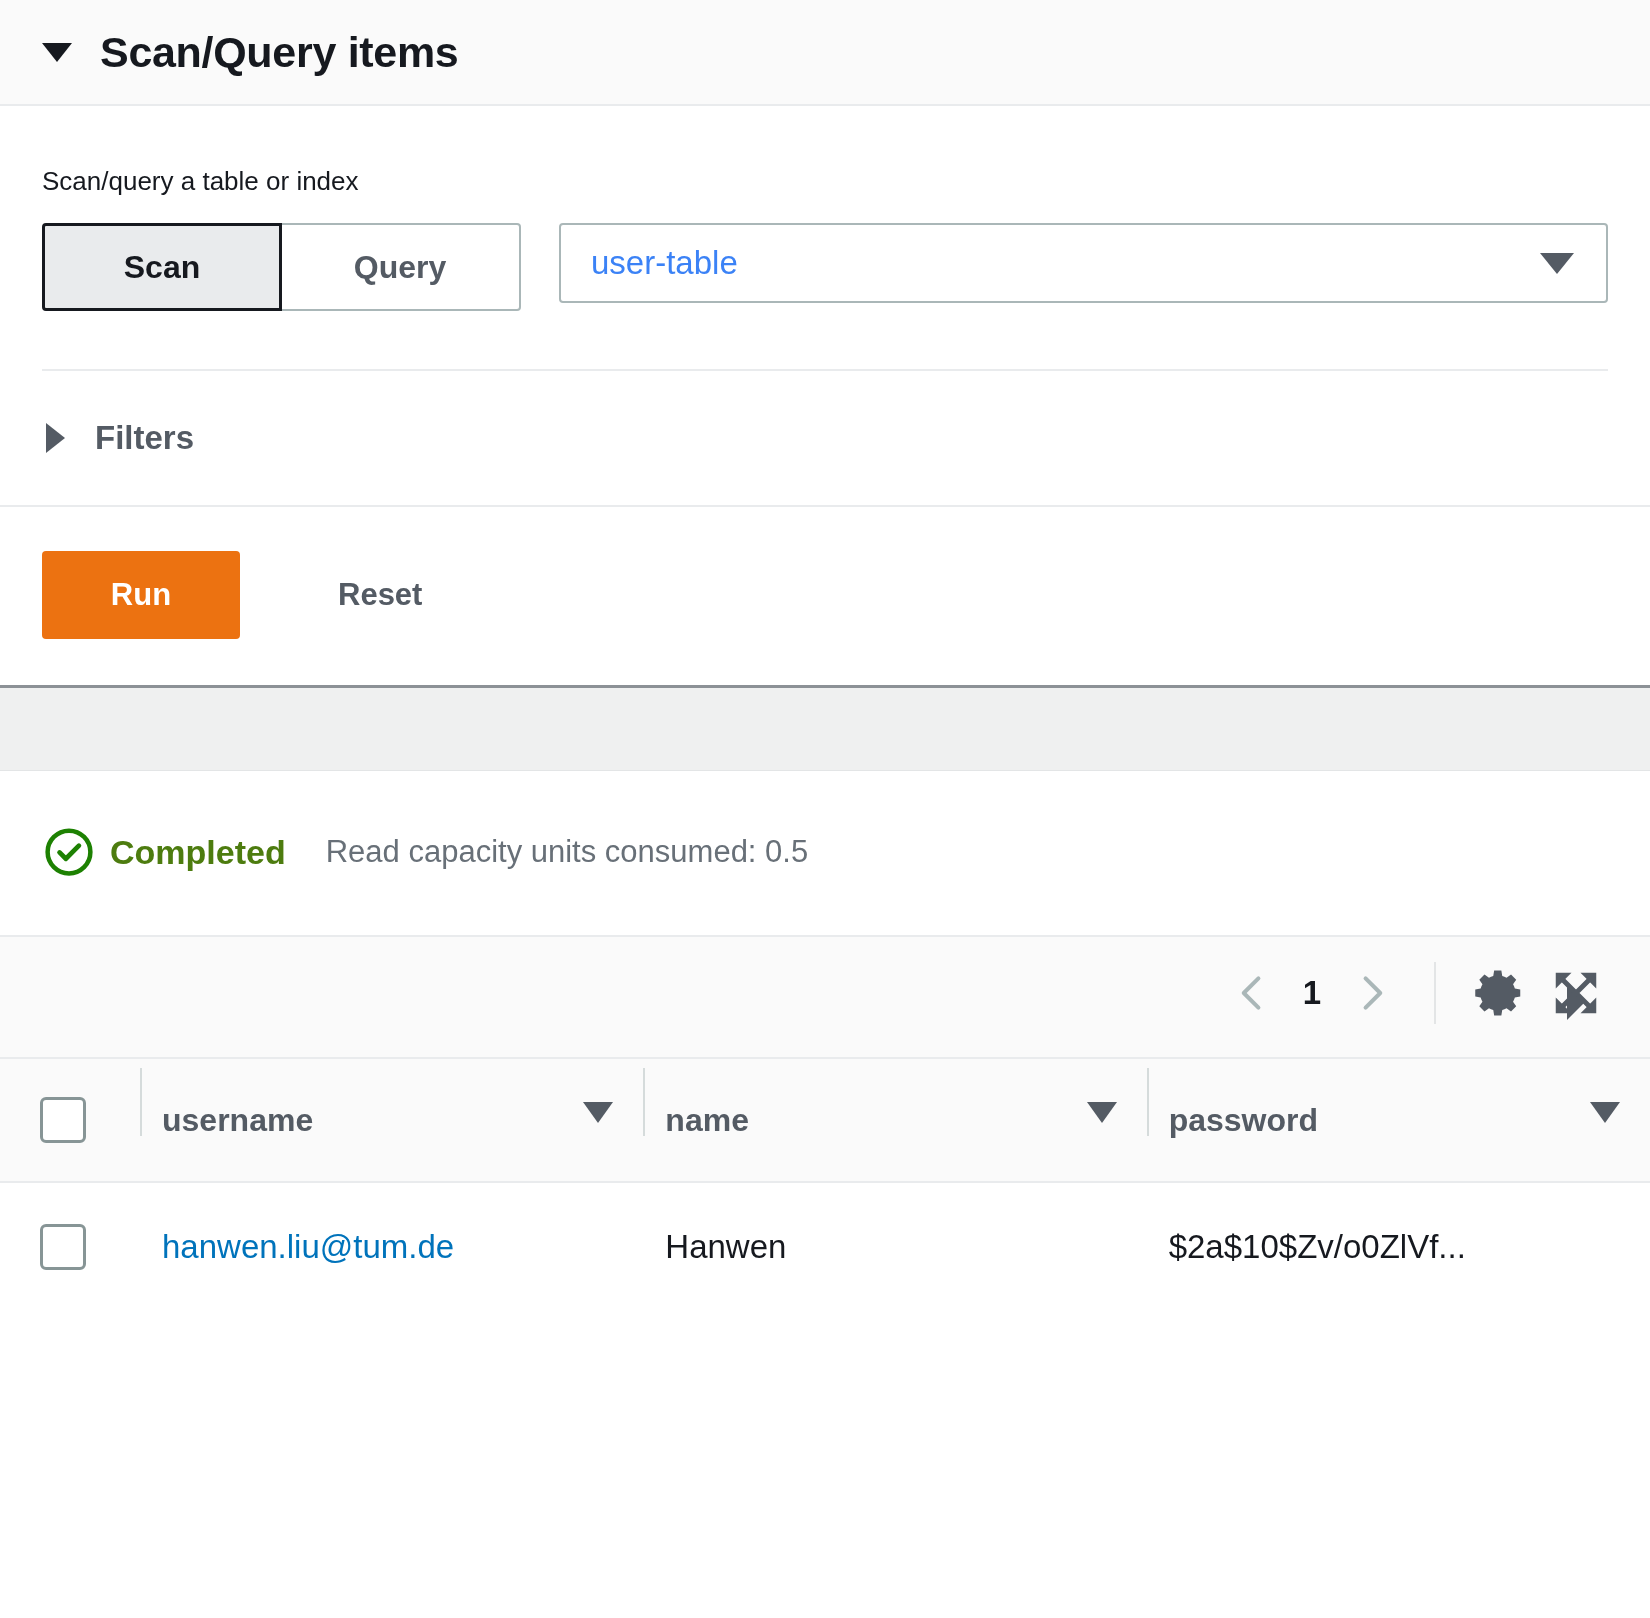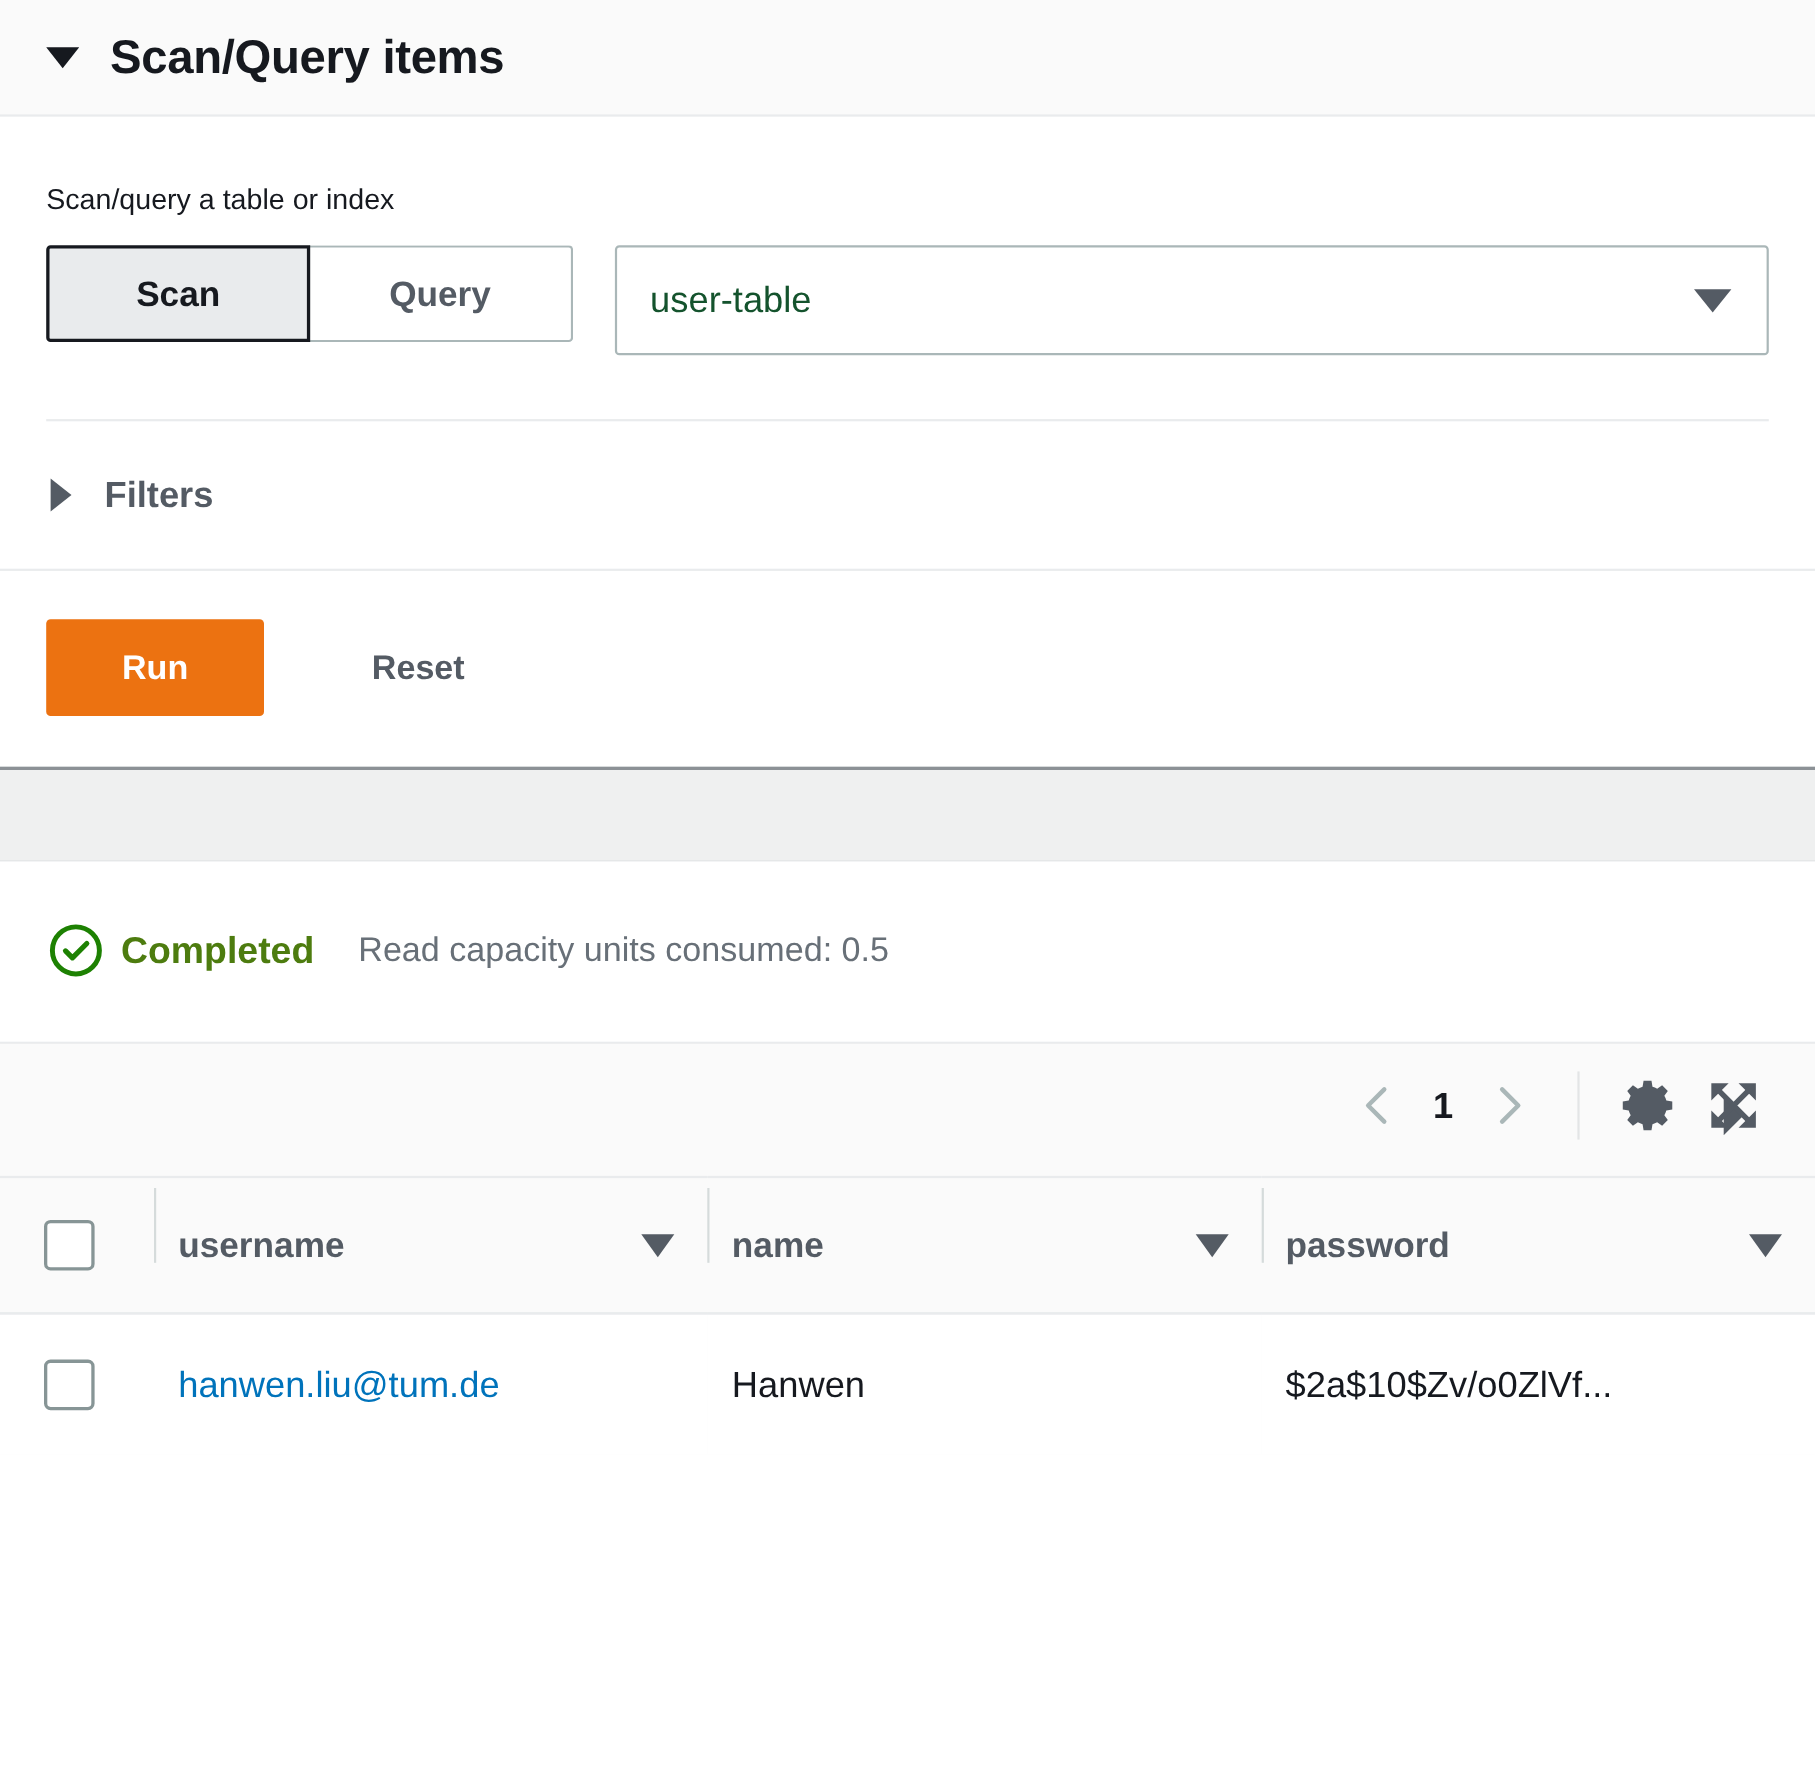--- a/index.html
+++ b/index.html
@@ -77,29 +77,29 @@
   }
   .seg-btn.unselected {
     border: 2px solid #aab7b8;
     border-left: none;
     border-radius: 0 4px 4px 0;
     color: #545b64;
     margin-left: -1px;
   }
   .table-select {
     flex: 1;
-    height: 100px;
+    height: 80px;
     border: 2px solid #aab7b8;
     border-radius: 4px;
     background: #ffffff;
     display: flex;
     align-items: center;
     padding: 0 30px;
     font-size: 33px;
-    color: #14532d;
+    color: #3b82f6;
     cursor: pointer;
     position: relative;
   }
   .select-caret {
     position: absolute;
     right: 32px;
     width: 0; height: 0;
     border-left: 17px solid transparent;
     border-right: 17px solid transparent;
     border-top: 21px solid #545b64;
@@ -286,21 +286,20 @@
     height: 124px;
     font-size: 32px;
     font-weight: 700;
     color: #545b64;
     text-align: left;
     vertical-align: middle;
     padding: 0;
   }
   .th-inner {
     display: flex;
-    align-items: center;
     justify-content: space-between;
     padding: 0 30px 0 22px;
     position: relative;
   }
   .col-sep {
     position: absolute;
     left: 0;
     top: -34px;
     width: 2px;
     height: 68px;

